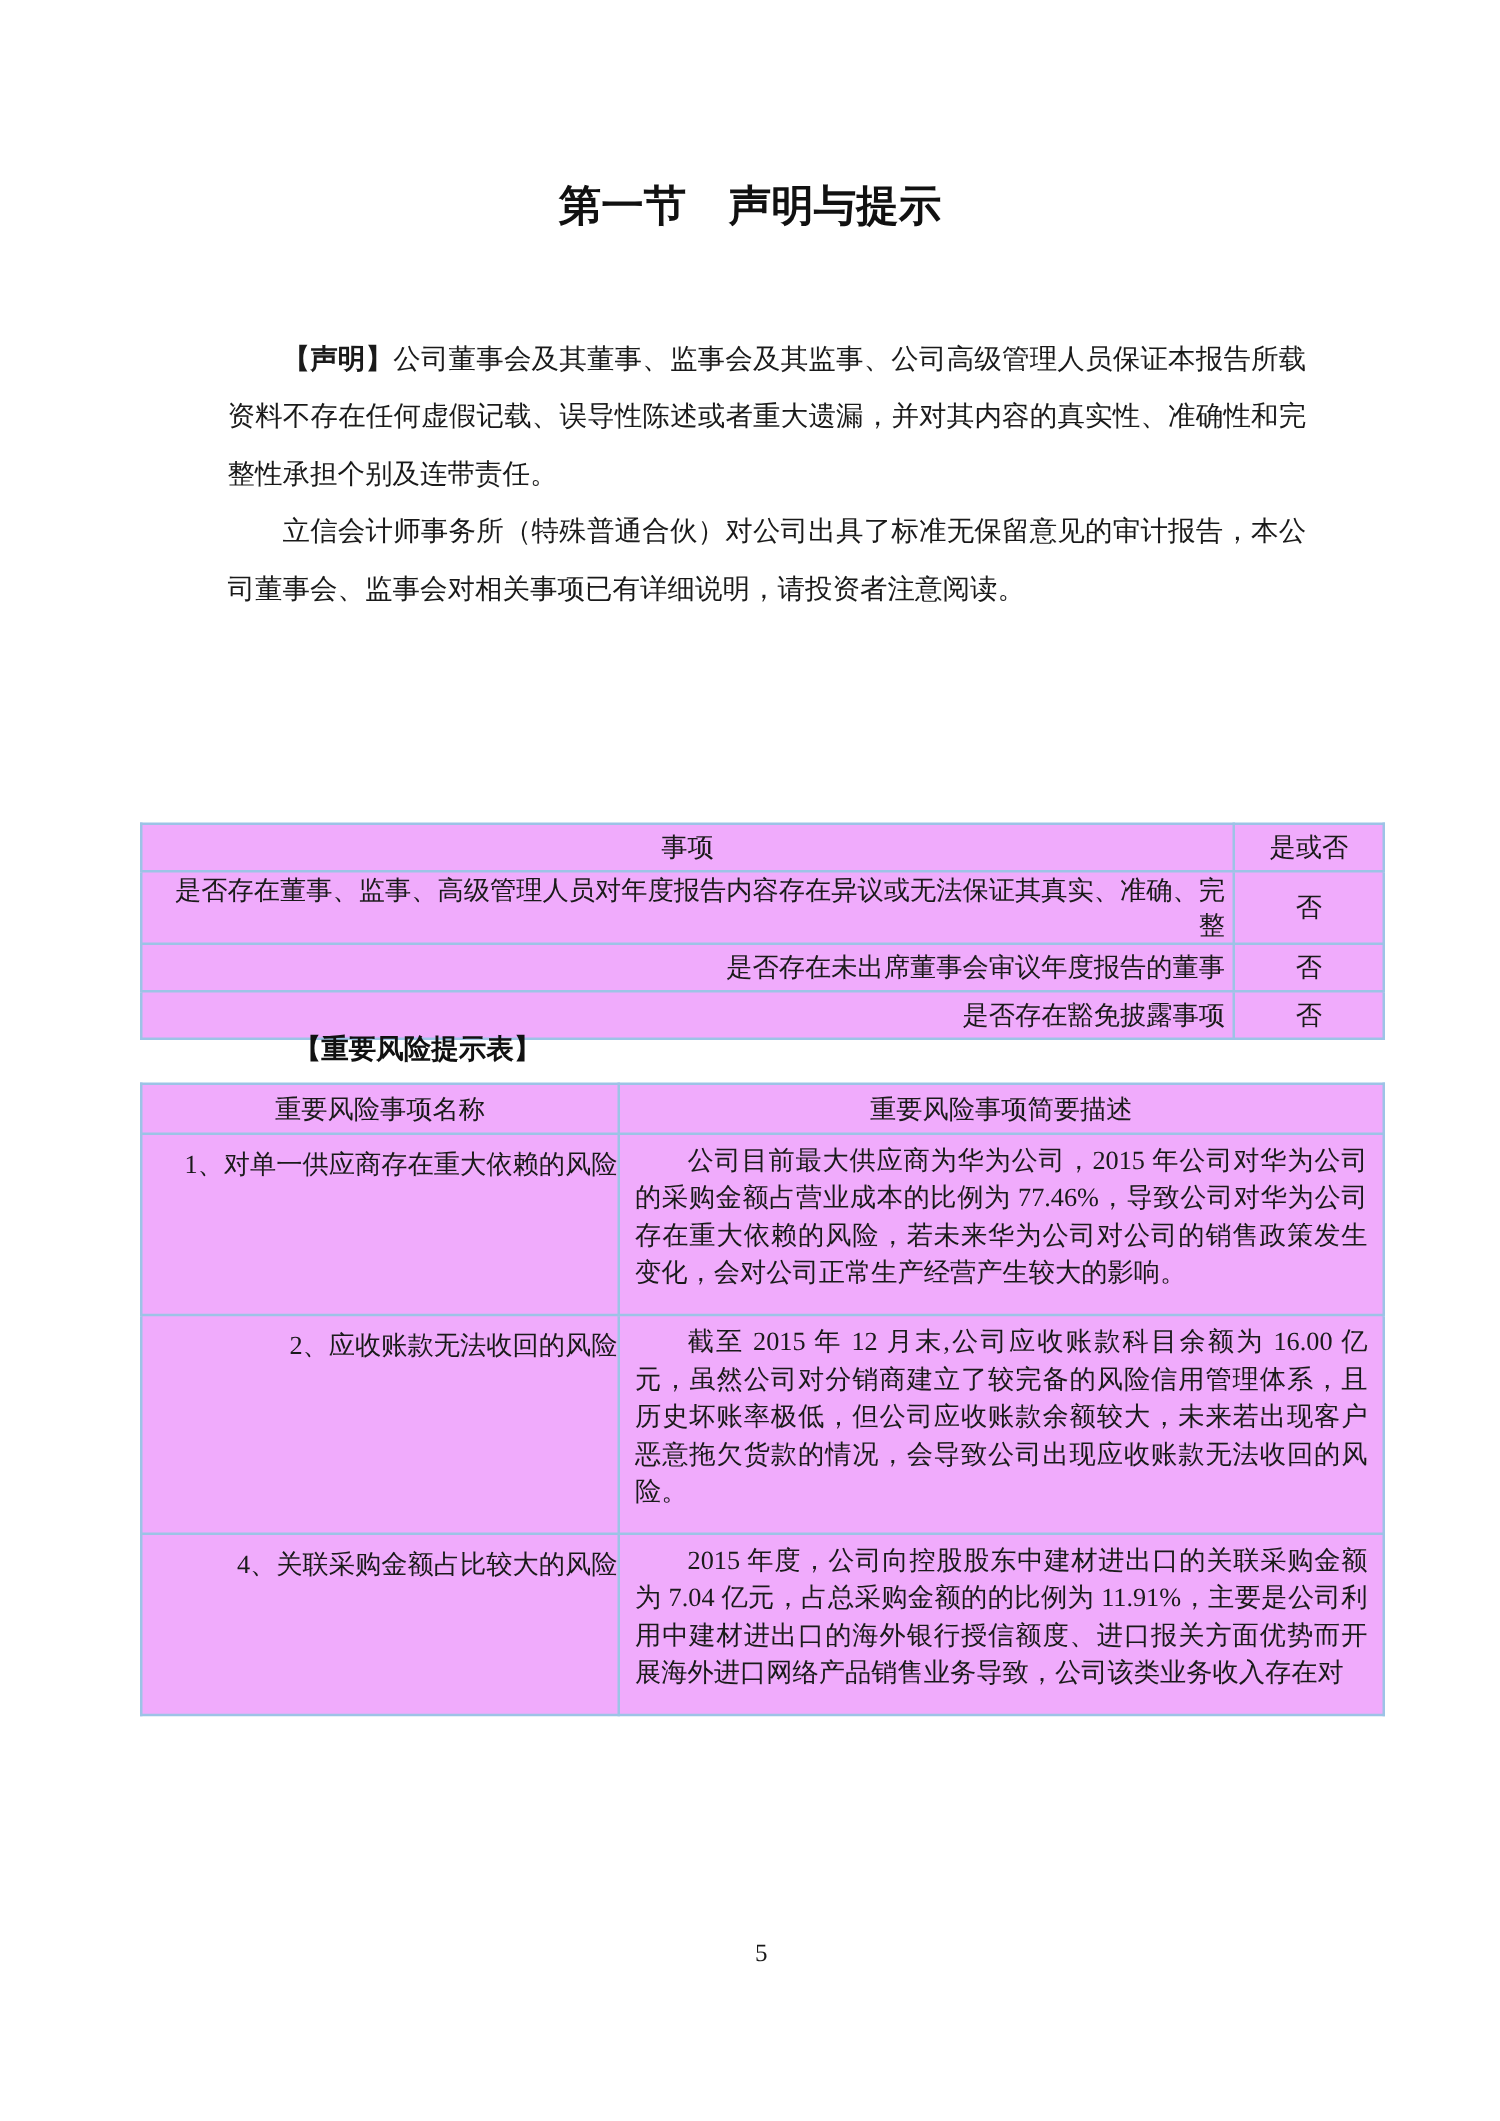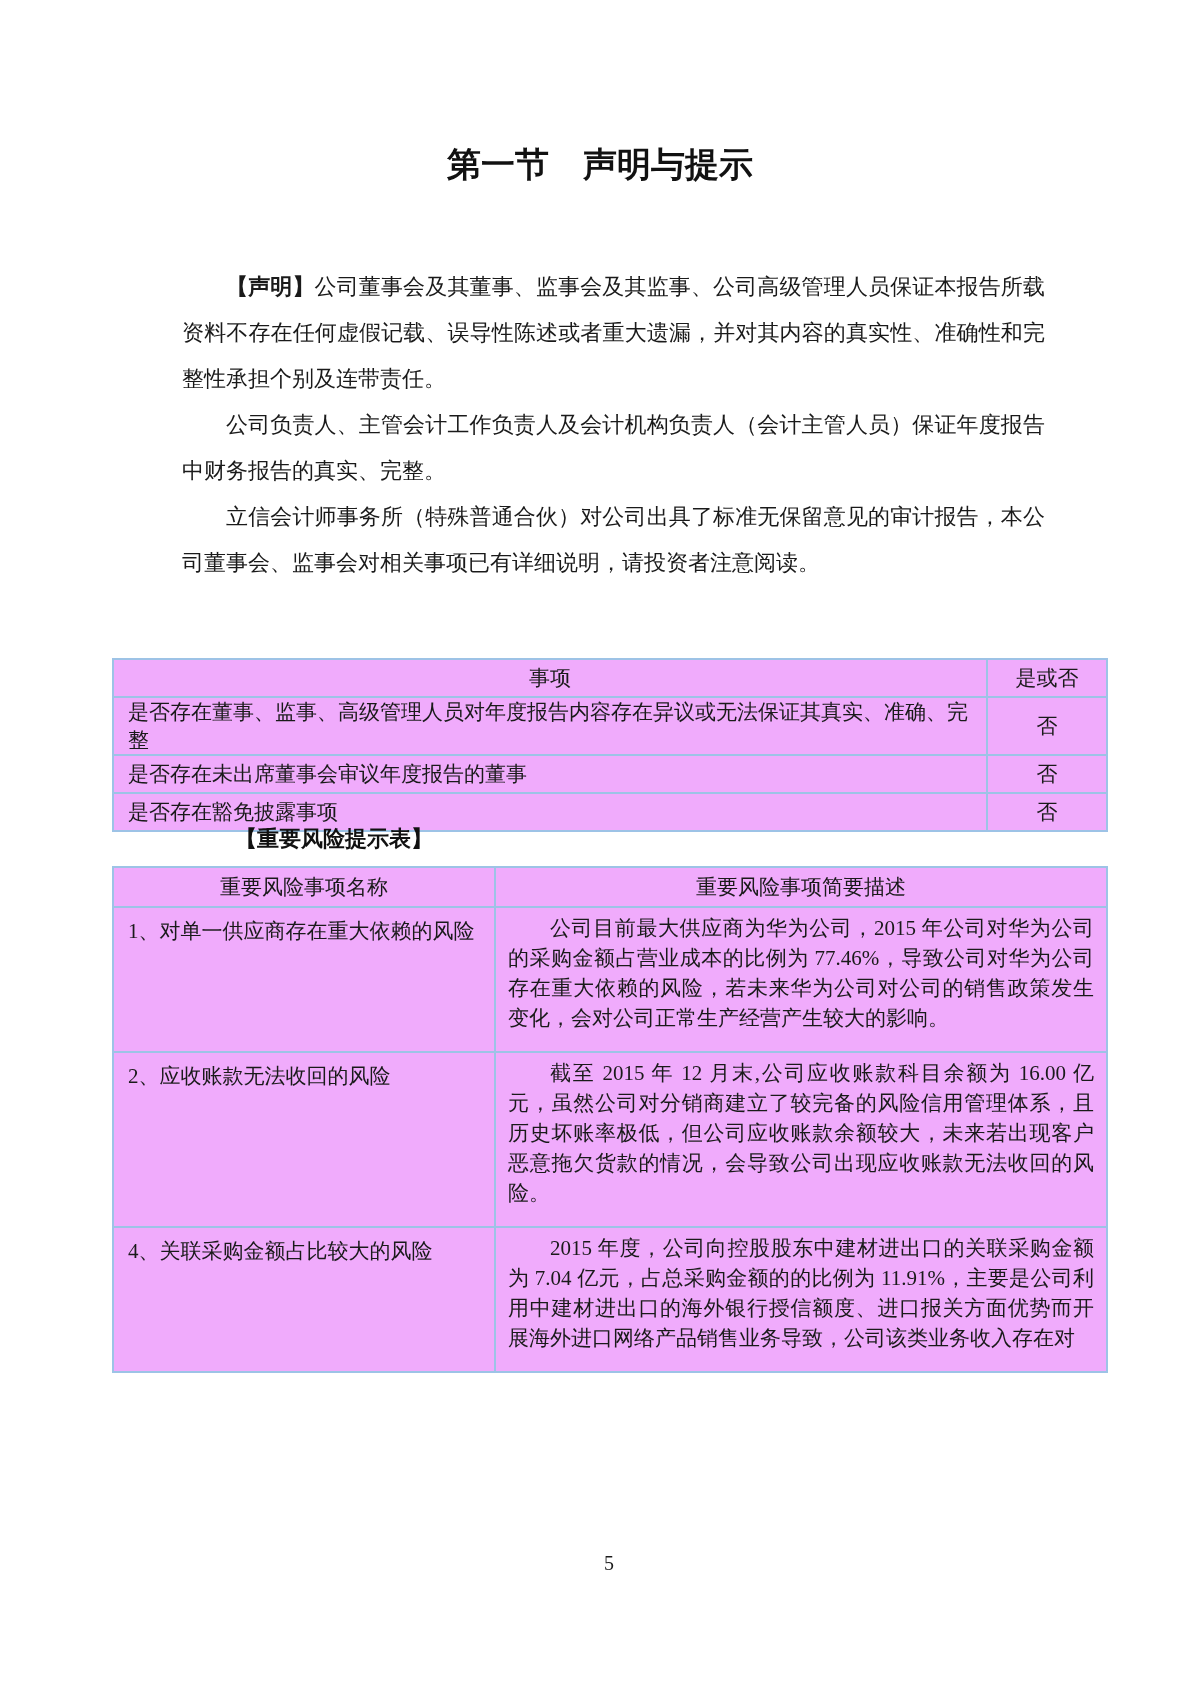--- a/index.html
+++ b/index.html
@@ -48,38 +48,38 @@
     table-layout:fixed;
   }
   table.tbl th, table.tbl td{
     border:2px solid #9dc3e6;
     font-weight:normal;
     font-size:21px;
     background:#f0abfc;
   }
   .tbl1{top:658px;}
   .tbl1 th{height:36px;text-align:center;padding:0;}
-  .tbl1 td.item-cell{height:36px;padding:0 6px 0 14px;text-align:left;}
+  .tbl1 td.item-cell{height:36px;padding:0 6px 0 14px;text-align:right;}
   .tbl1 td.ans-cell{height:36px;text-align:center;padding:0;}
   .risk-heading{
     position:absolute;
     top:824px;
     left:235px;
     font-size:22px;
     font-weight:bold;
     font-family:"Liberation Sans","DejaVu Sans",sans-serif;
     color:#111111;
   }
   .tbl2{top:866px;}
   .tbl2 th{height:38px;text-align:center;padding:0;}
   .tbl2 td.risk-name{
     vertical-align:top;
-    padding:8px 12px 4px 14px;
+    padding:8px 0 4px 14px;
     line-height:30px;
-    text-align:left;
+    text-align:right;
   }
   .tbl2 td.risk-desc{
     vertical-align:top;
     padding:5px 12px 18px 12px;
     line-height:30px;
     text-align:justify;
     text-indent:42px;
   }
   .page-number{
     position:absolute;
@@ -92,21 +92,20 @@
 </style>
 </head>
 <body>
 
 <div class="page">
 
   <h1 class="doc-title">第一节　声明与提示</h1>
 
   <div class="paragraphs">
     <p class="para indent"><b class="decl-label">【声明】</b><span>公司董事会及其董事、监事会及其监事、公司高级管理人员保证本报告所载资料不存在任何虚假记载、误导性陈述或者重大遗漏，并对其内容的真实性、准确性和完整性承担个别及连带责任。</span></p>
-    <p class="para indent">公司负责人、主管会计工作负责人及会计机构负责人（会计主管人员）保证年度报告中财务报告的真实、完整。</p>
     <p class="para indent">立信会计师事务所（特殊普通合伙）对公司出具了标准无保留意见的审计报告，本公司董事会、监事会对相关事项已有详细说明，请投资者注意阅读。</p>
   </div>
 
   <table class="tbl tbl1">
     <colgroup>
         <col style="width:874px">
         <col style="width:120px">
       </colgroup>
     <thead>
       <tr>

